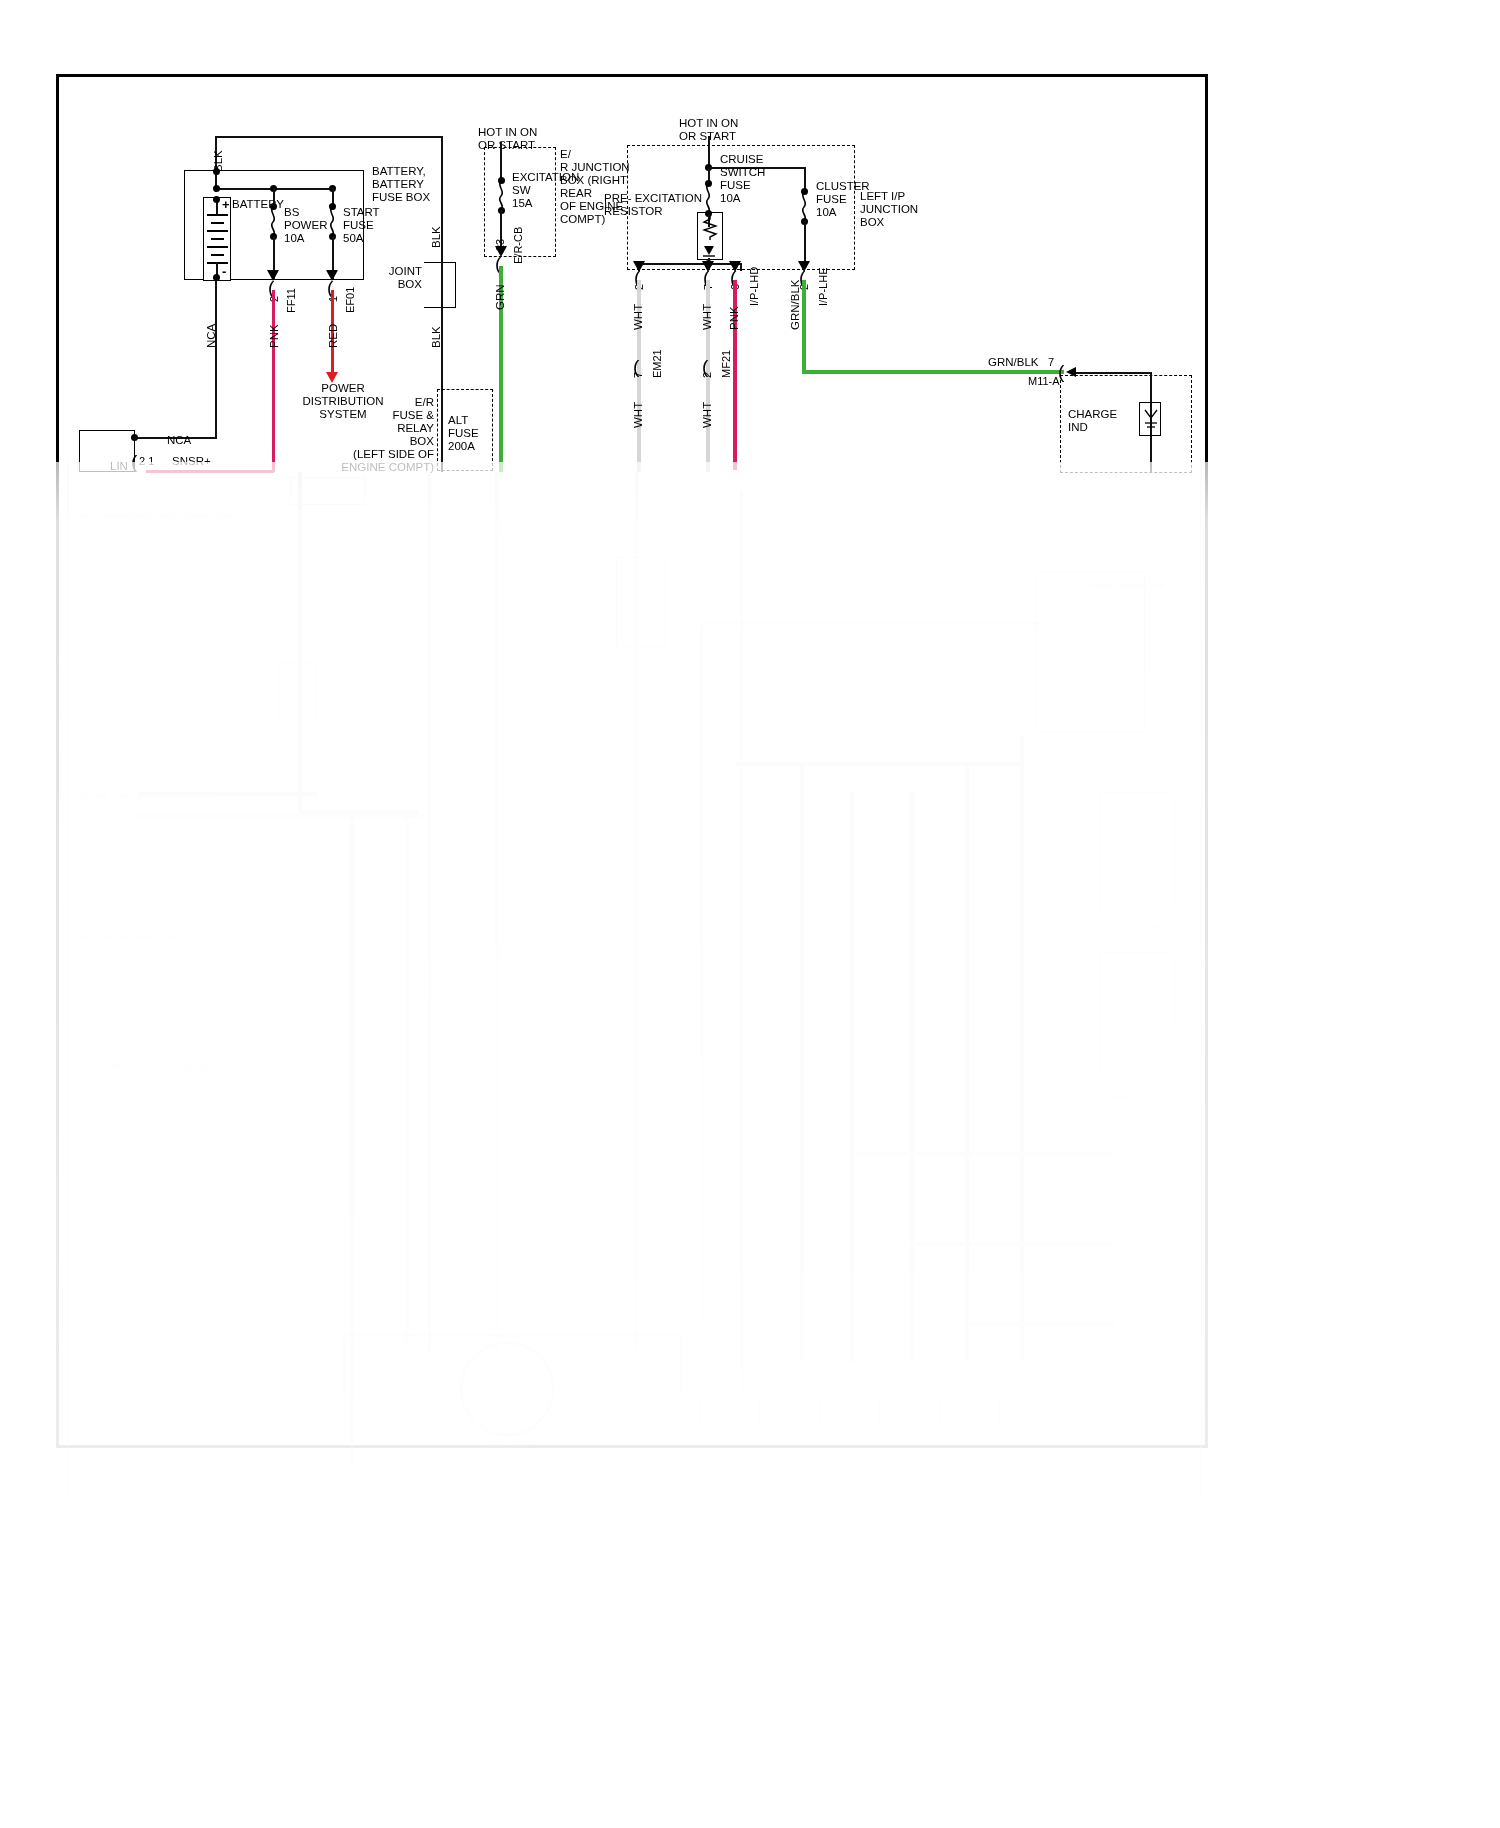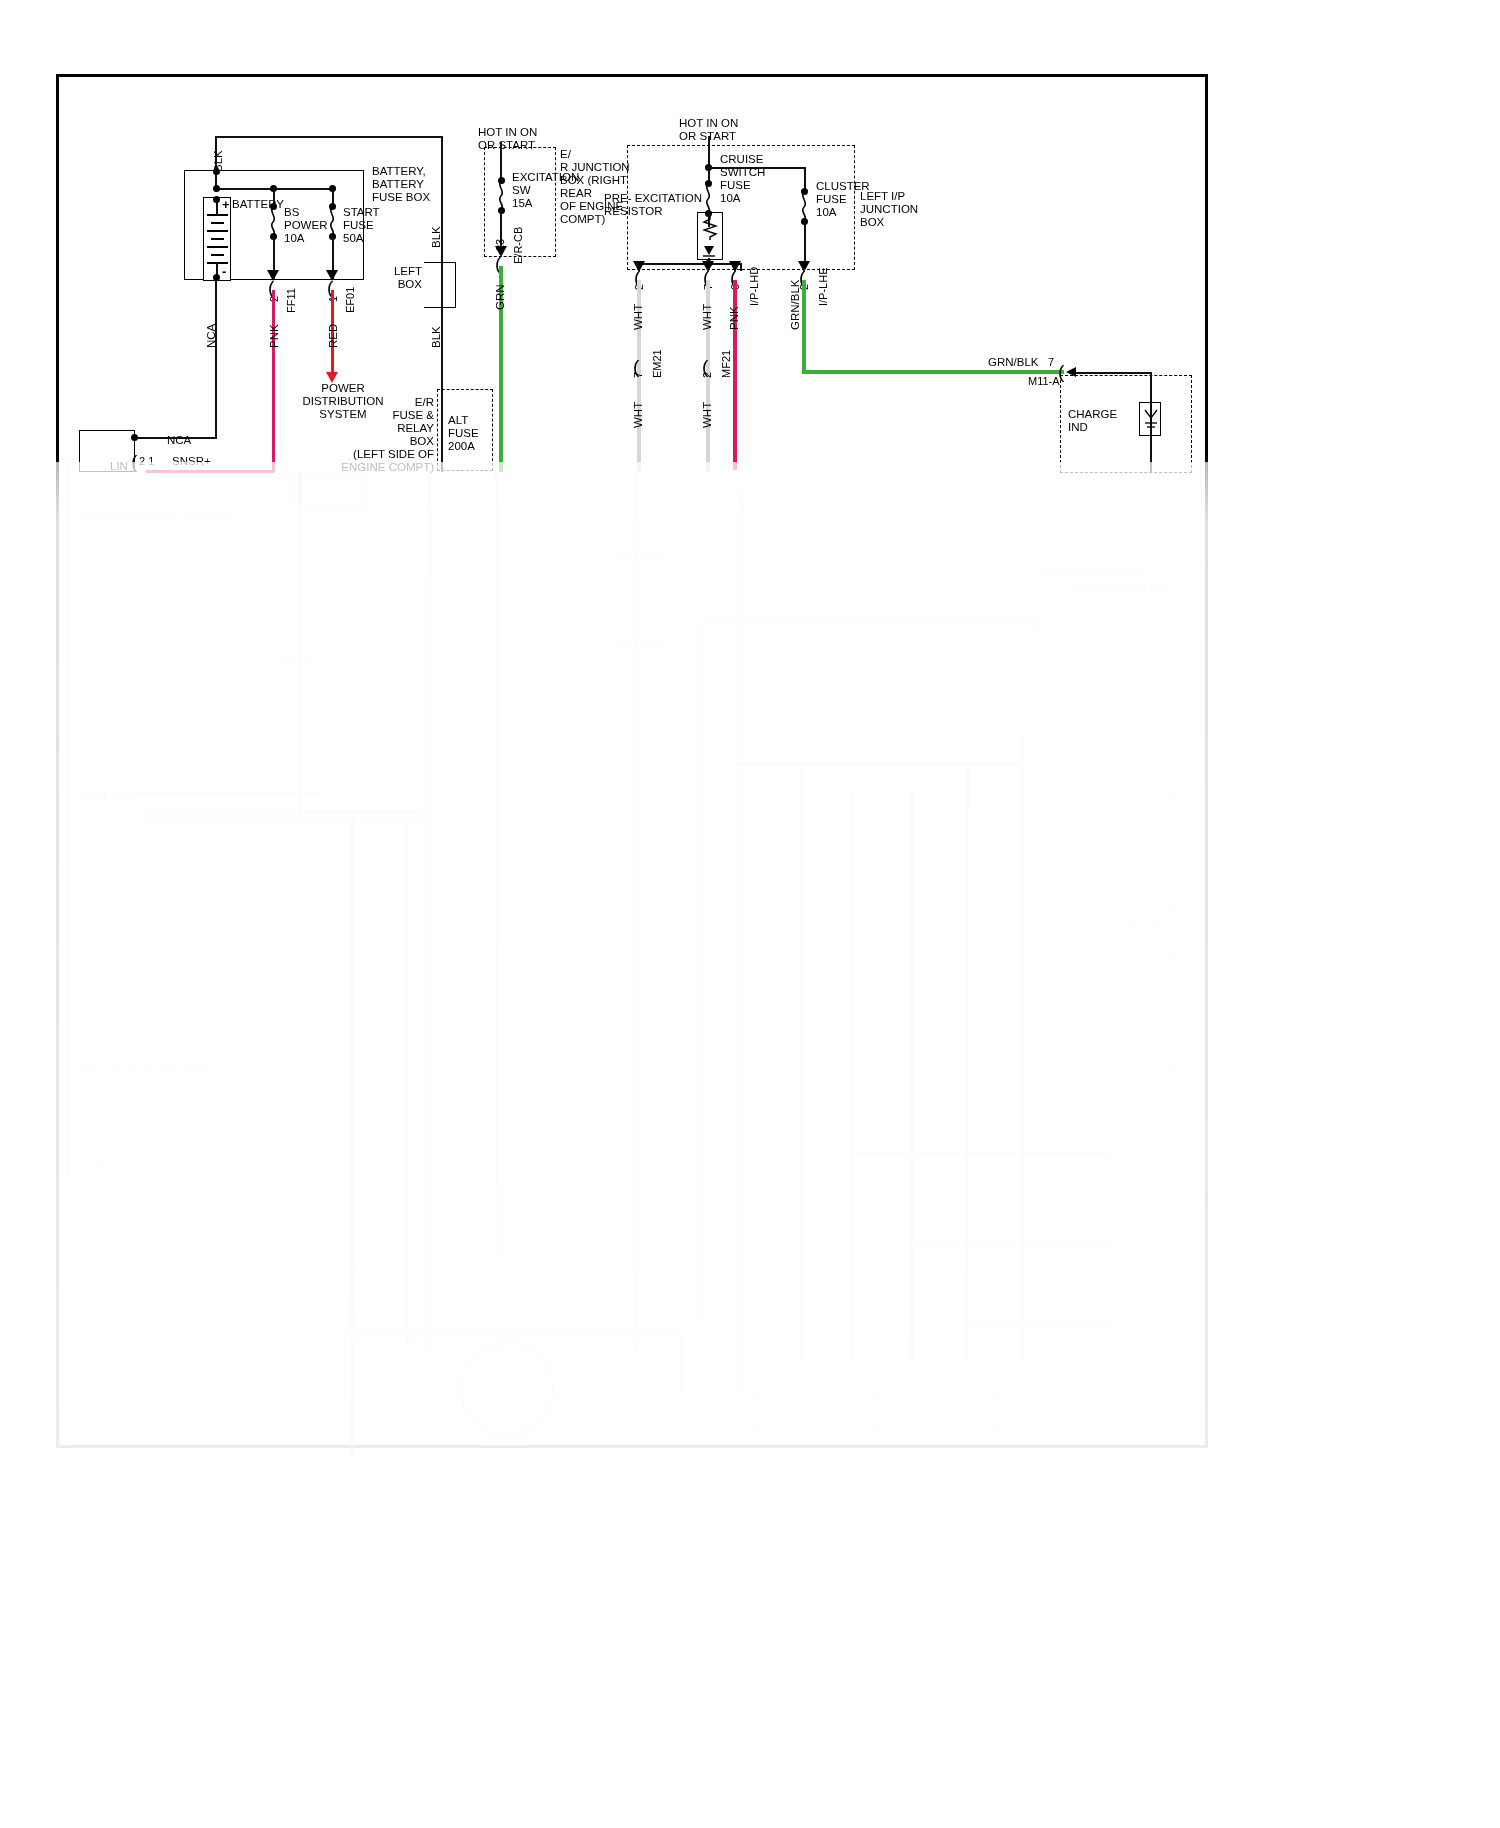--- a/index.html
+++ b/index.html
@@ -207,21 +207,21 @@
   <div class="lbl" style="left:167px;top:434px;">NCA</div>
   <div class="lbl" style="left:110px;top:460px;">LIN</div>
   <div class="conn" style="left:131px;top:452px;">(</div>
   <div class="lbl sm" style="left:139px;top:455px;">2 1</div>
   <div class="lbl" style="left:172px;top:455px;">SNSR+</div>
 
   <div class="w wh pnk" style="left:146px;top:470px;width:128px;height:3px;"></div>
 
   <div class="lbl vert" style="left:430px;top:248px;">BLK</div>
   <div class="bracket-r" style="left:424px;top:262px;width:32px;height:46px;"></div>
-  <div class="lbl" style="left:386px;top:265px;text-align:right;width:36px;">LEFT
+  <div class="lbl" style="left:386px;top:265px;text-align:right;width:36px;">JOINT
 BOX</div>
   <div class="w wv blk" style="left:441px;top:262px;height:210px;"></div>
   <div class="lbl vert" style="left:430px;top:348px;">BLK</div>
 
   <div class="dashbox" style="left:437px;top:389px;width:56px;height:82px;"></div>
   <div class="lbl" style="left:330px;top:396px;text-align:right;width:104px;">E/R
 FUSE &amp;
 RELAY
 BOX
 (LEFT SIDE OF

